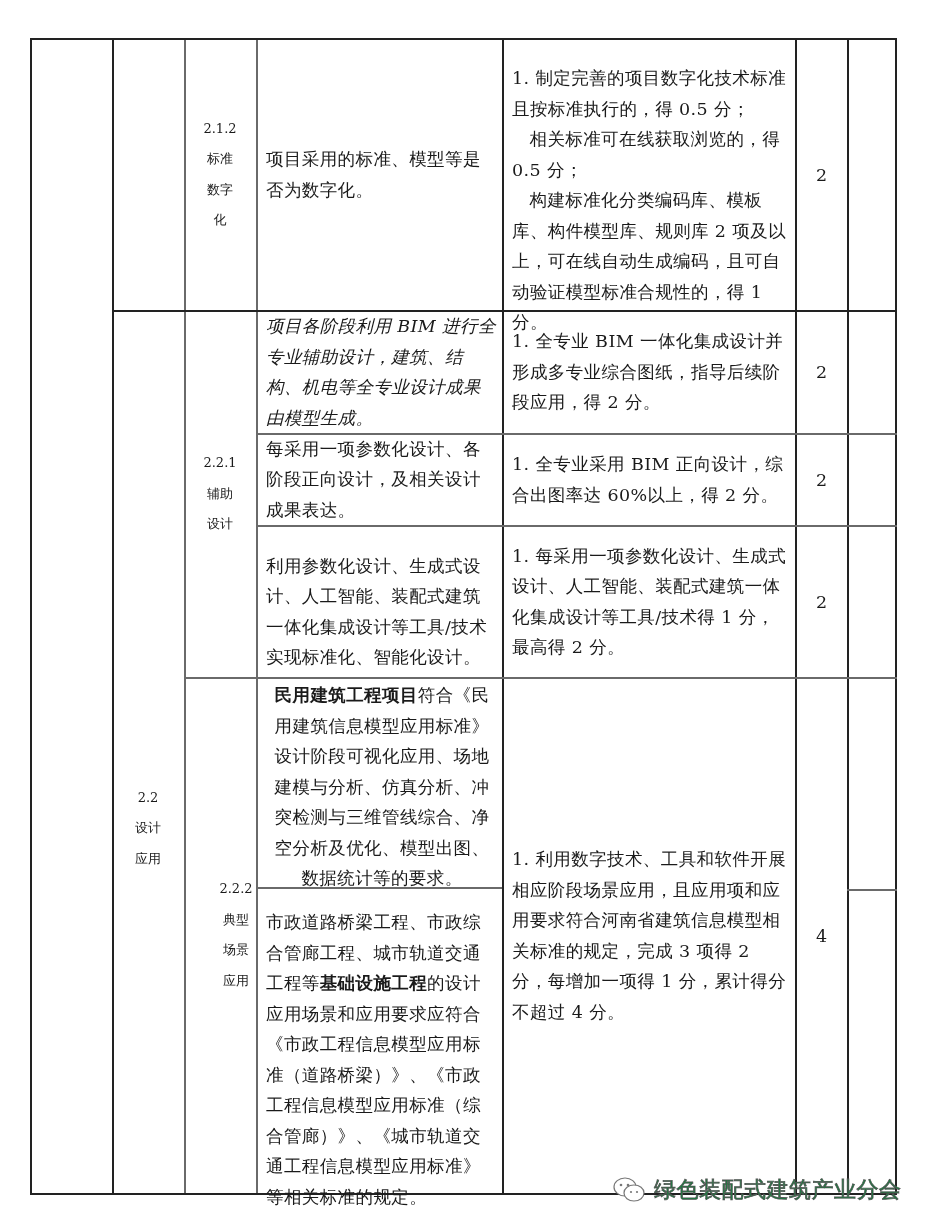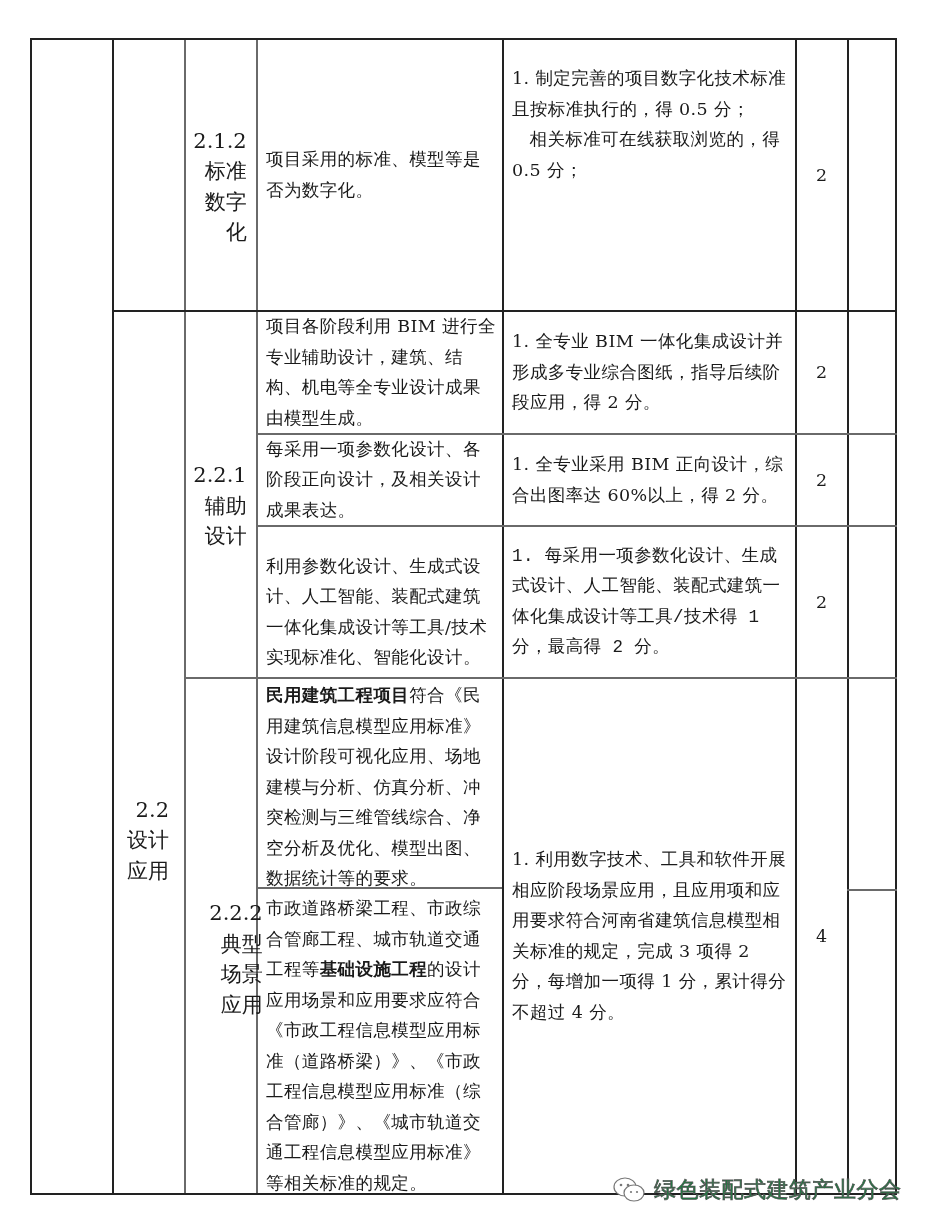--- a/index.html
+++ b/index.html
@@ -5,21 +5,21 @@
     html, body { margin: 0; padding: 0; background: #ffffff; }
     body { width: 934px; height: 1230px; position: relative; overflow: hidden;
            font-family: "DejaVu Serif", "Liberation Serif", serif; color: #1a1a1a; }
     .vline, .hline { position: absolute; background: #222; }
     .vline { width: 1.5px; }
     .hline { height: 1.5px; }
     .vline.gray, .hline.gray { background: #6a6a6a; }
     .cell { position: absolute; box-sizing: border-box; display: flex; align-items: center; }
     .txt { font-size: 17.5px; line-height: 30.5px; letter-spacing: 0.4px; }
     .center { justify-content: center; text-align: center; }
-    .label { font-size: 21px; line-height: 30.5px; text-align: right; white-space: pre-line; margin-top: 24px; }
+    .label { font-size: 13px; line-height: 30.5px; text-align: center; white-space: pre-line; }
     .para { display: block; }
     .indent { text-indent: 1em; }
     b { font-weight: bold; font-family: "DejaVu Sans", "Liberation Sans", sans-serif; }
     .score { font-size: 17.5px; }
     .watermark { position: absolute; left: 612px; top: 1175px; display: flex; align-items: center;
                  font-family: "DejaVu Sans", "Liberation Sans", sans-serif; font-size: 22px;
                  color: #15803d; -webkit-text-stroke: 0.8px #555; letter-spacing: 0.5px; }
     .watermark svg { margin-right: 8px; }
   </style>
 </head>
@@ -56,32 +56,33 @@
 标准
 数字
 化</div>
   </div>
   <div class="cell txt" style="left:266px; top:39px; width:232px; height:271px;">
     <span>项目采用的标准、模型等是否为数字化。</span>
   </div>
   <div class="cell txt" style="left:512px; top:39px; width:278px; height:271px; display:block; padding-top:0;margin-top:24px;">
     <span class="para">1. 制定完善的项目数字化技术标准且按标准执行的，得 0.5 分；</span>
     <span class="para indent">相关标准可在线获取浏览的，得 0.5 分；</span>
+    <span class="para indent">构建标准化分类编码库、模板库、构件模型库、规则库 2 项及以上，可在线自动生成编码，且可自动验证模型标准合规性的，得 1 分。</span>
   </div>
   <div class="cell center score" style="left:796px; top:39px; width:51px; height:271px;">
     <span>2</span>
   </div>
 
   <div class="cell center" style="left:184px; top:311px; width:72px; height:366px;">
     <div class="label">2.2.1
 辅助
 设计</div>
   </div>
 
-  <div class="cell txt" style="left:266px; top:311px; width:232px; height:122px;">
+  <div class="cell txt" style="left:266px; top:311px; width:232px; height:122px;font-style:italic;">
     <span>项目各阶段利用 BIM 进行全专业辅助设计，建筑、结构、机电等全专业设计成果由模型生成。</span>
   </div>
   <div class="cell txt" style="left:512px; top:311px; width:278px; height:122px;">
     <span>1. 全专业 BIM 一体化集成设计并形成多专业综合图纸，指导后续阶段应用，得 2 分。</span>
   </div>
   <div class="cell center score" style="left:796px; top:311px; width:51px; height:122px;">
     <span>2</span>
   </div>
 
   <div class="cell txt" style="left:266px; top:434px; width:232px; height:91px;">
@@ -90,37 +91,37 @@
   <div class="cell txt" style="left:512px; top:434px; width:278px; height:91px;">
     <span>1. 全专业采用 BIM 正向设计，综合出图率达 60%以上，得 2 分。</span>
   </div>
   <div class="cell center score" style="left:796px; top:434px; width:51px; height:91px;">
     <span>2</span>
   </div>
 
   <div class="cell txt" style="left:266px; top:526px; width:232px; height:171px;">
     <span>利用参数化设计、生成式设计、人工智能、装配式建筑一体化集成设计等工具/技术实现标准化、智能化设计。</span>
   </div>
-  <div class="cell txt" style="left:512px; top:526px; width:278px; height:151px;font-family:Liberation Mono, monospace;">
+  <div class="cell txt" style="left:512px; top:526px; width:278px; height:151px;">
     <span>1. 每采用一项参数化设计、生成式设计、人工智能、装配式建筑一体化集成设计等工具/技术得 1 分，最高得 2 分。</span>
   </div>
   <div class="cell center score" style="left:796px; top:526px; width:51px; height:151px;">
     <span>2</span>
   </div>
 
   <div class="cell" style="left:200px; top:678px; width:72px; height:515px; justify-content:center; align-items:flex-start; padding-top:196px;">
     <div class="label">2.2.2
 典型
 场景
 应用</div>
   </div>
-  <div class="cell txt" style="left:266px; top:678px; width:232px; height:209px; align-items:flex-start; padding-top:2px;">
+  <div class="cell txt" style="left:266px; top:678px; width:232px; height:209px; align-items:flex-start; padding-top:2px;text-align:center;">
     <span><b>民用建筑工程项目</b><span>符合《民用建筑信息模型应用标准》设计阶段可视化应用、场地建模与分析、仿真分析、冲突检测与三维管线综合、净空分析及优化、模型出图、数据统计等的要求。</span></span>
   </div>
-  <div class="cell txt" style="left:266px; top:889px; width:232px; height:304px; align-items:flex-start; padding-top:4px;justify-content:center;">
+  <div class="cell txt" style="left:266px; top:889px; width:232px; height:304px; align-items:flex-start; padding-top:18px;justify-content:center;">
     <span><span>市政道路桥梁工程、市政综合管廊工程、城市轨道交通工程等</span><b>基础设施工程</b><span>的设计应用场景和应用要求应符合《市政工程信息模型应用标准（道路桥梁）》、《市政工程信息模型应用标准（综合管廊）》、《城市轨道交通工程信息模型应用标准》等相关标准的规定。</span></span>
   </div>
   <div class="cell txt" style="left:512px; top:678px; width:278px; height:515px; align-items:flex-start; padding-top:166px;">
     <span>1. 利用数字技术、工具和软件开展相应阶段场景应用，且应用项和应用要求符合河南省建筑信息模型相关标准的规定，完成 3 项得 2 分，每增加一项得 1 分，累计得分不超过 4 分。</span>
   </div>
   <div class="cell center score" style="left:796px; top:678px; width:51px; height:515px;">
     <span>4</span>
   </div>
 </div>
 

